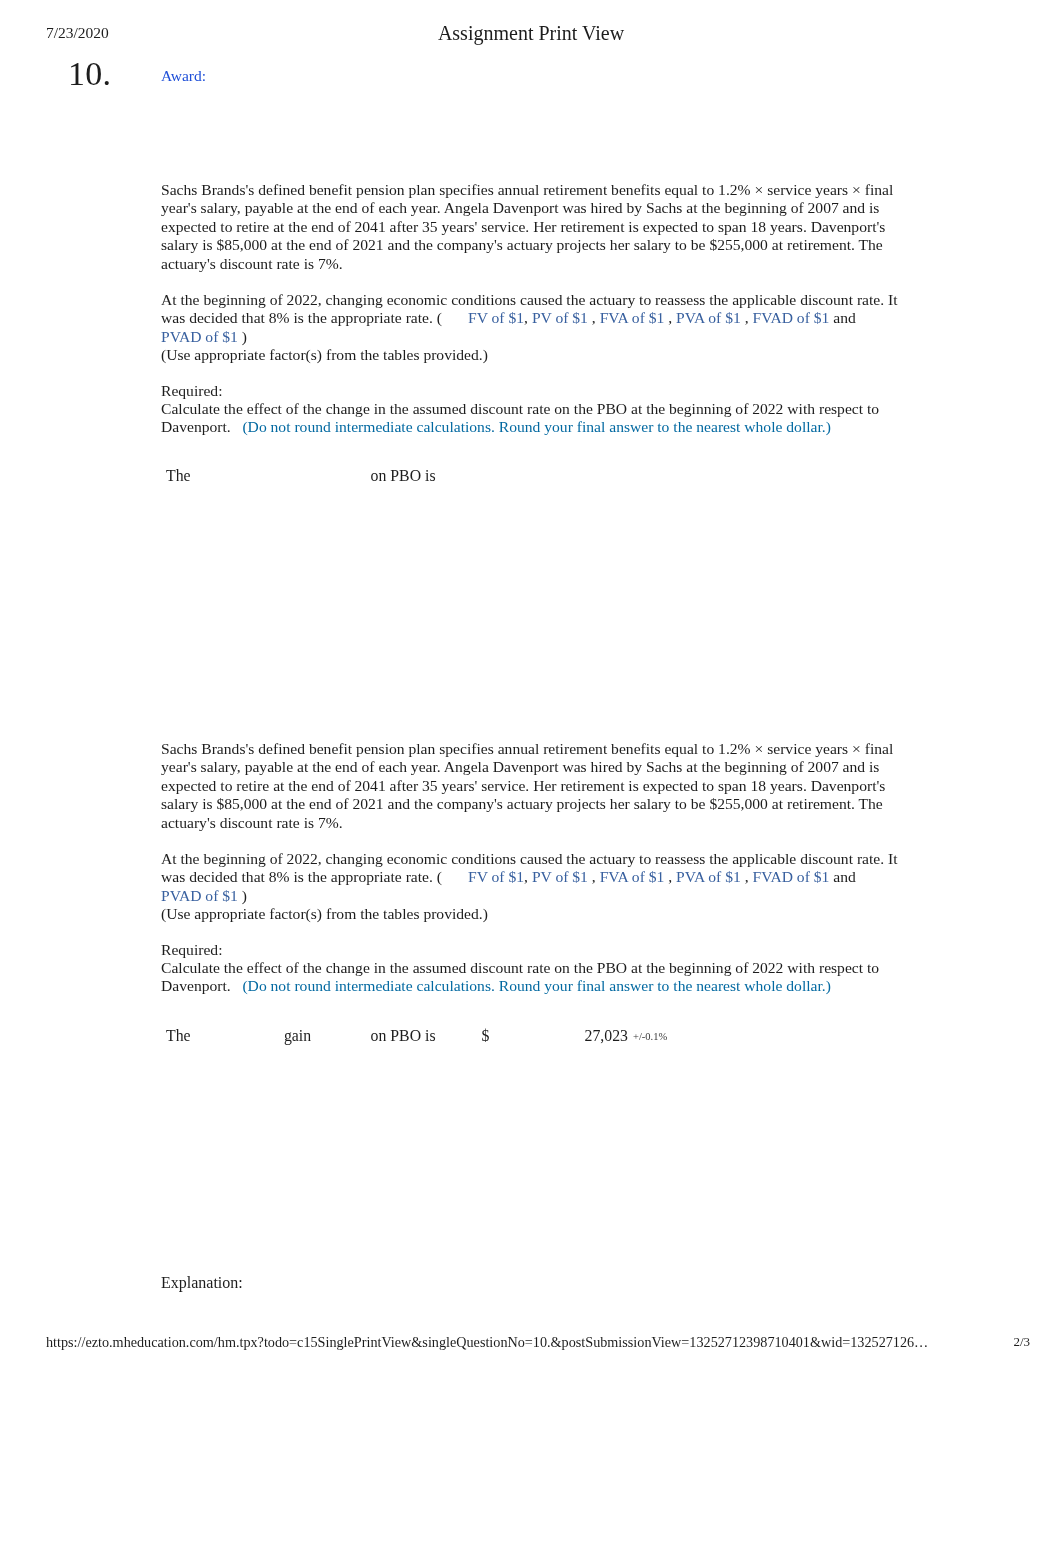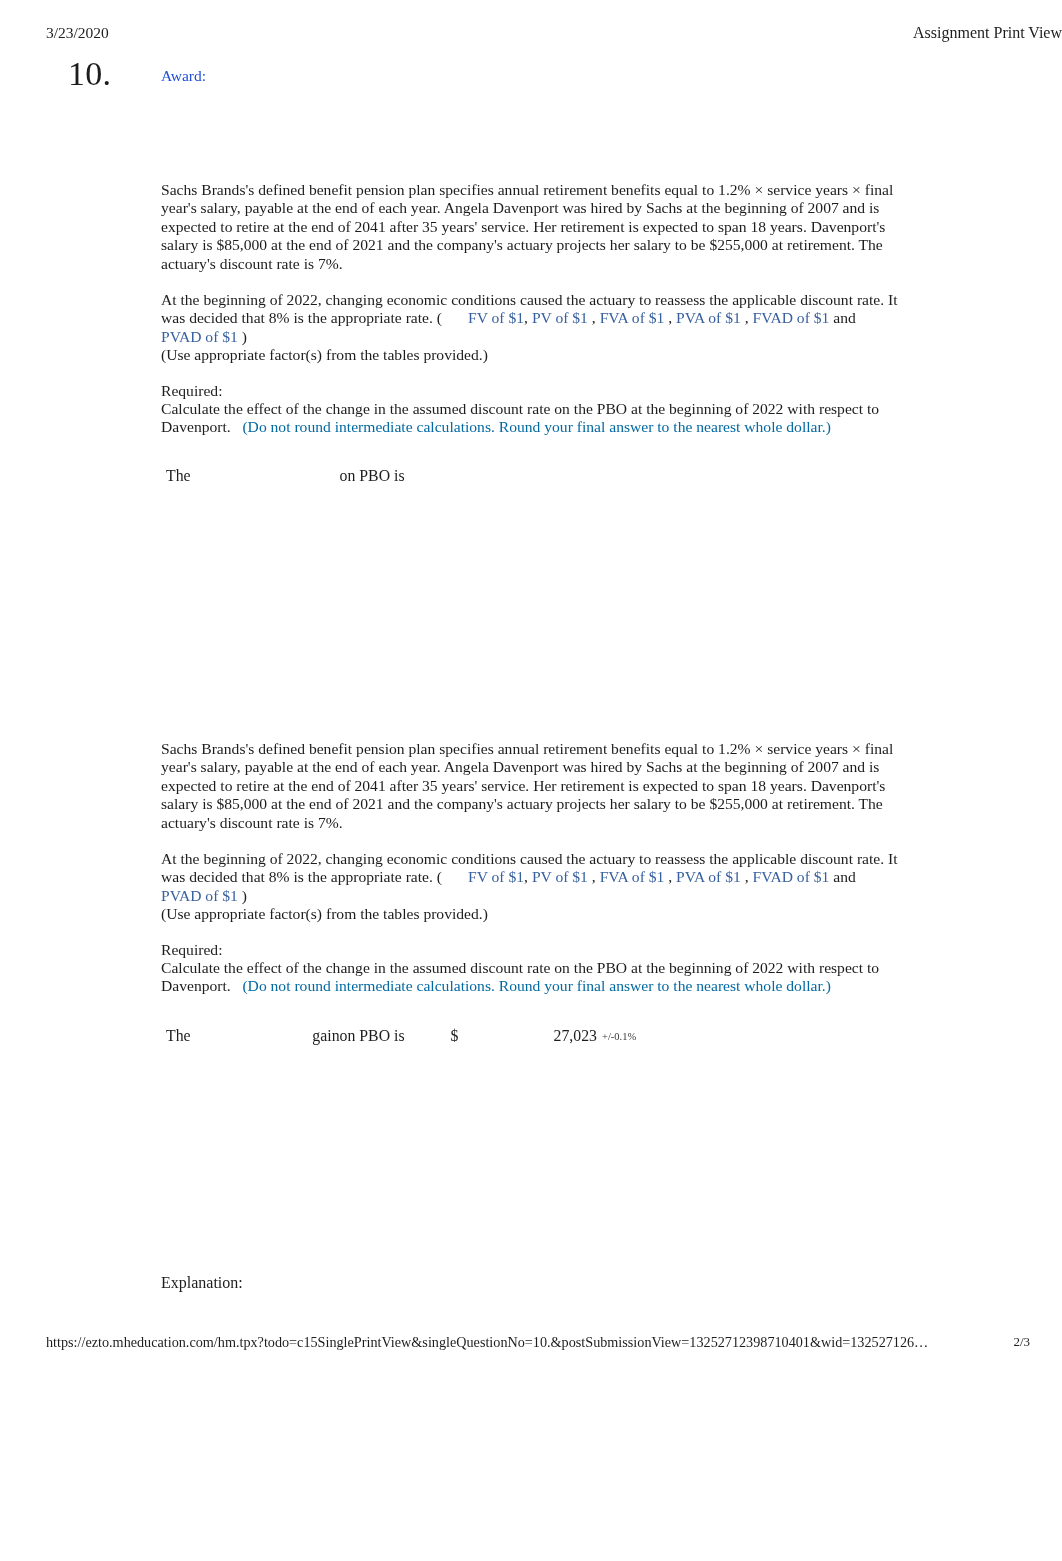--- a/index.html
+++ b/index.html
@@ -37,22 +37,22 @@
     font-size: 15.5px;
     line-height: 22px;
     color: #1d1d1d;
     white-space: nowrap;
   }
   .print-header .hdr-title {
     position: absolute;
     left: 0;
     top: 0;
     width: 1062px;
-    text-align: right;
-    font-size: 16px;
+    text-align: center;
+    font-size: 20px;
     line-height: 22px;
     color: #1d1d1d;
   }
 
   
   .qnum-row {
     position: absolute;
     left: 0;
     top: 56px;
     width: 1062px;
@@ -132,22 +132,22 @@
     font-size: 15.8px;
     line-height: 22px;
     color: #1d1d1d;
     white-space: nowrap;
   }
   .answer-row.first  { top: 465px; }
   .answer-row.second { top: 1025px; }
   .ans-word {
     display: inline-block;
     width: 146px;
-    margin-left: 3px;
-    text-align: right;
+    margin-left: 34px;
+    text-align: center;
   }
   .ans-onpbo {
     display: inline-block;
   }
   .ans-dollar {
     display: inline-block;
     width: 56px;
     margin-left: 46px;
     text-align: left;
   }
@@ -199,21 +199,21 @@
     line-height: 22px;
     color: #1d1d1d;
   }
 </style>
 </head>
 <body>
 
 <div class="page">
 
   <div class="print-header">
-    <div class="hdr-date">3/23/2020</div>
+    <div class="hdr-date">7/23/2020</div>
     <div class="hdr-title">Assignment Print View</div>
   </div>
 
   <div class="qnum-row">
     <span class="qnum">10.</span>
     <span class="award-label">Award:</span>
   </div>
 
   <div class="qbody first">
 

